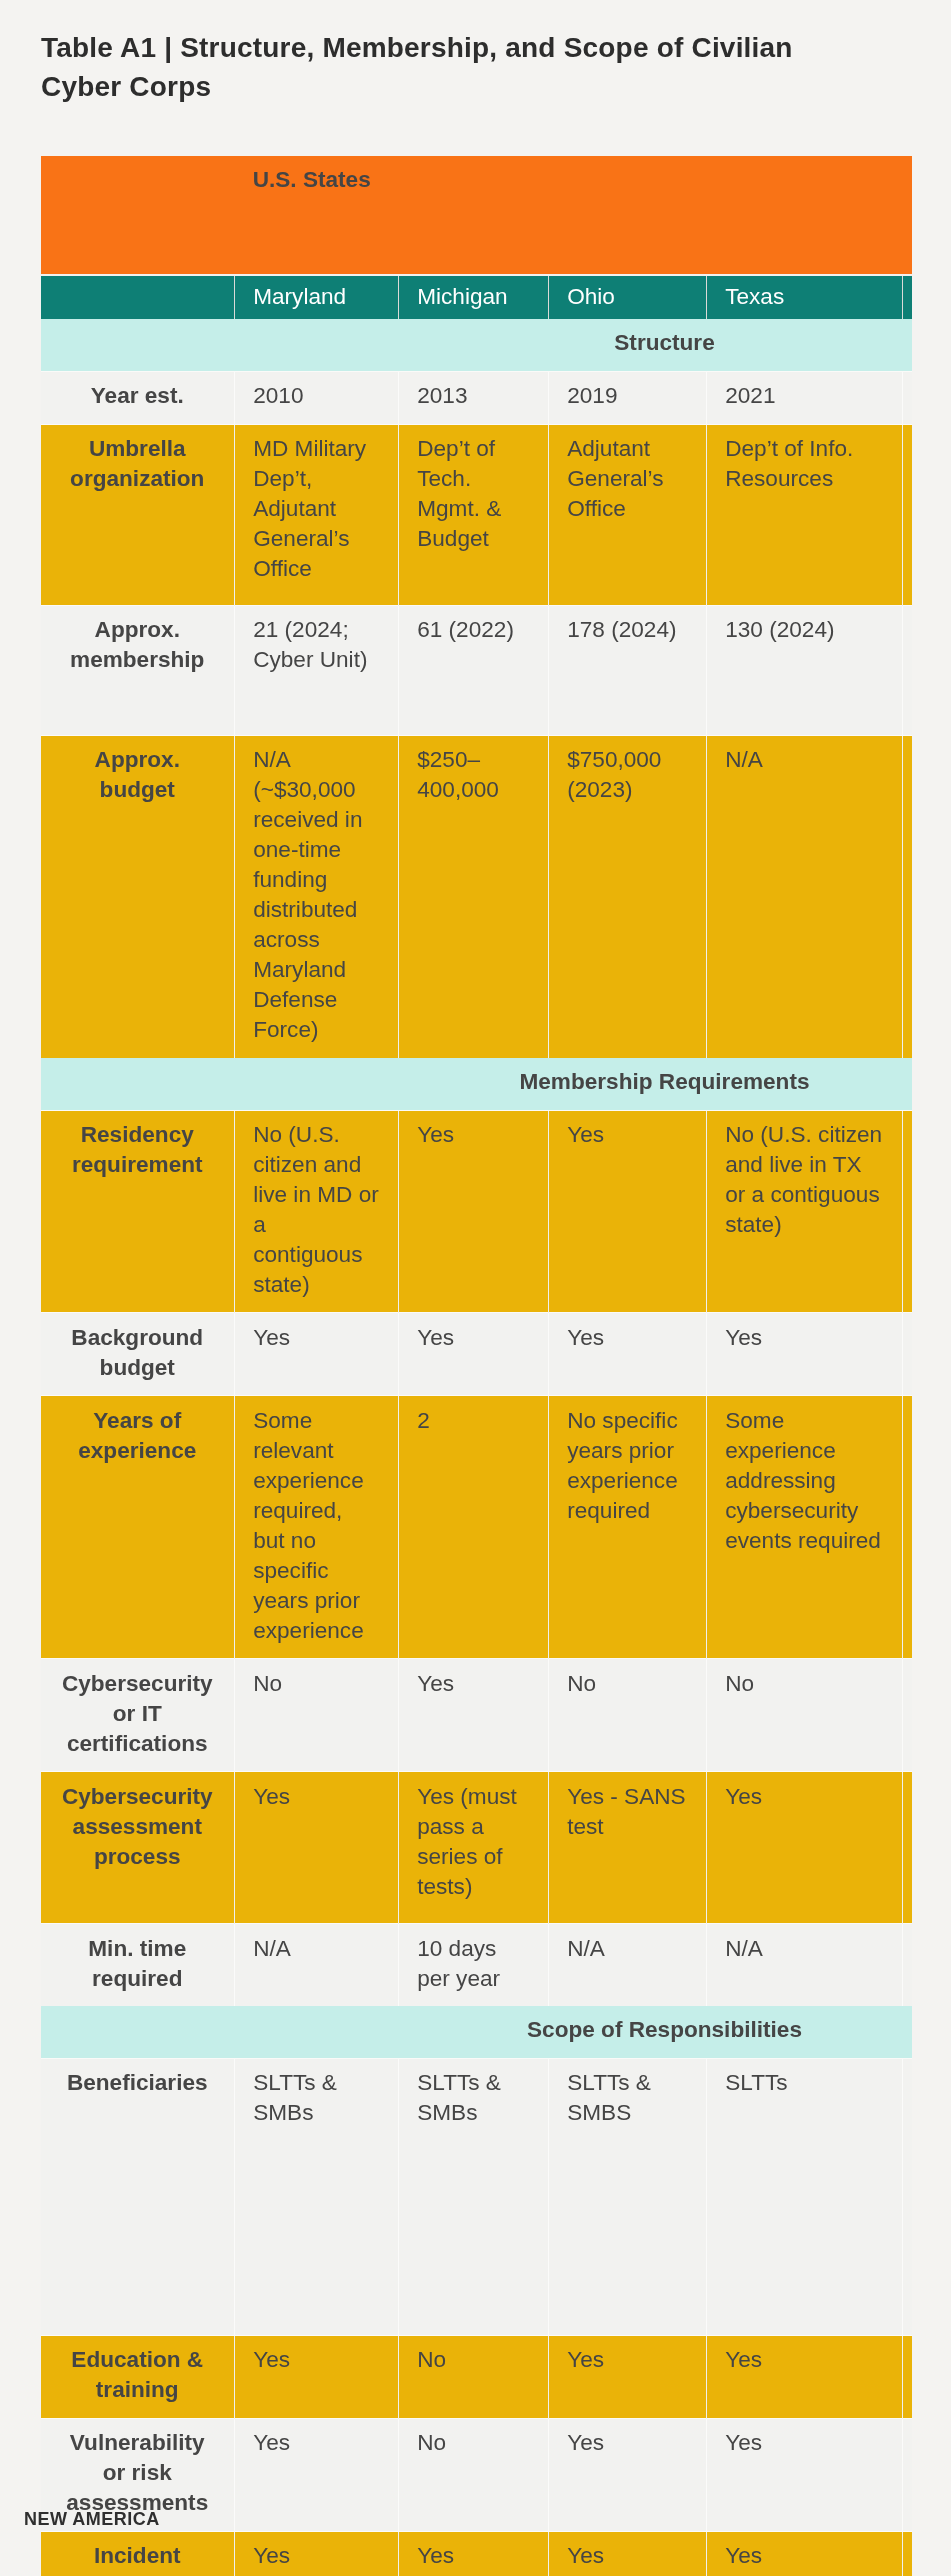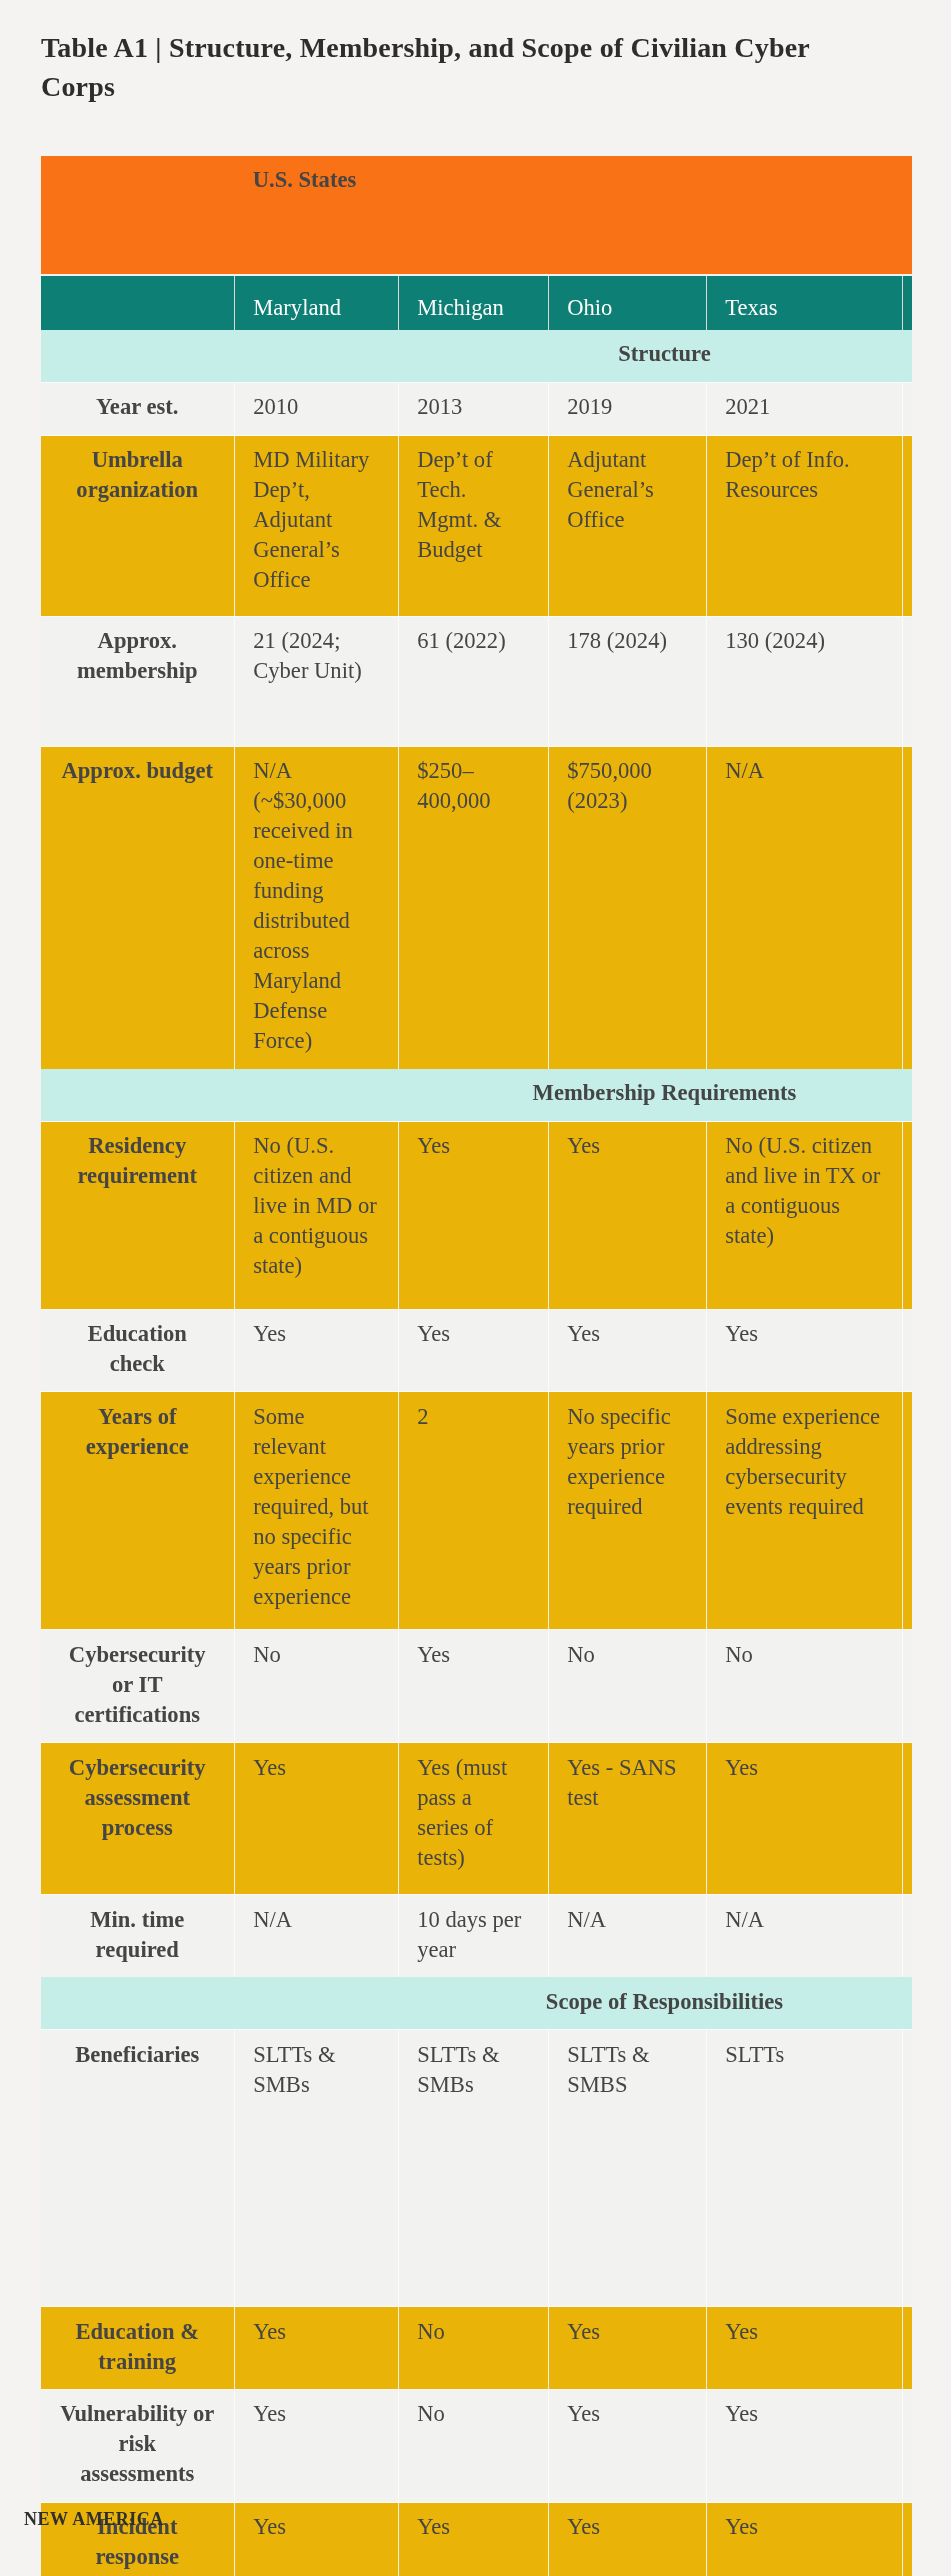--- a/index.html
+++ b/index.html
@@ -2,21 +2,21 @@
 <html style="font-size:12.5px"><head>
 <meta charset="utf-8">
 <style>
   html,body{margin:0;padding:0;}
   body{
     width:951px;height:2576px;
     background:#f4f3f1;
     font-family:"Liberation Sans","DejaVu Sans",sans-serif;
     -webkit-font-smoothing:antialiased;
   }
-  .page{position:relative;width:951px;height:2576px;overflow:hidden;font-family:Liberation Serif, serif;}
+  .page{position:relative;width:951px;height:2576px;overflow:hidden;}
   .title{
     margin:0;padding:28px 55px 0 41px;
     width:803px;
     font-size:28px;line-height:39px;font-weight:bold;
     color:#2d2d2d;letter-spacing:0.2px;
   }
   .table-clip{
     margin:50px 0 0 41px;
     width:871px;
     overflow:hidden;
@@ -42,21 +42,21 @@
   tr.dark td{background:#f97316;border-bottom:2.3px solid #f2f1ef;}
   td.corner{
     color:#ffffff;font-weight:bold;
     font-size:24px;line-height:35px;
     padding-top:33px;
   }
   
   tr.states td{
     background:#0e7f75;color:#ffffff;
     border-left:1.6px solid rgba(0,0,0,0.10);
-    padding-top:17px;padding-bottom:7px;
+    padding-top:6px;padding-bottom:7px;
   }
   tr.states td:first-child{border-left:none;}
   
   tr.banner td{background:#c5eee9;}
   td.banner-title{
     text-align:center;font-weight:bold;color:#333333;
     padding-top:8.6px;
   }
   
   tr.gray td{background:#f2f2f0;border-left:1.6px solid #fbfbfa;border-top:1.6px solid #fafaf8;}
@@ -145,21 +145,21 @@
           </tr>
           <tr class="white" style="height: 188px;">
             <td class="label">Residency requirement</td>
             <td>No (U.S. citizen and live in MD or a contiguous state)</td>
             <td>Yes</td>
             <td>Yes</td>
             <td>No (U.S. citizen and live in TX or a contiguous state)</td>
             <td></td>
           </tr>
           <tr class="gray" style="height: 72px;">
-            <td class="label">Education check</td>
+            <td class="label">Background budget</td>
             <td>Yes</td>
             <td>Yes</td>
             <td>Yes</td>
             <td>Yes</td>
             <td></td>
           </tr>
           <tr class="white" style="height: 238px;">
             <td class="label">Years of experience</td>
             <td>Some relevant experience required, but no specific years prior experience</td>
             <td>2</td>

